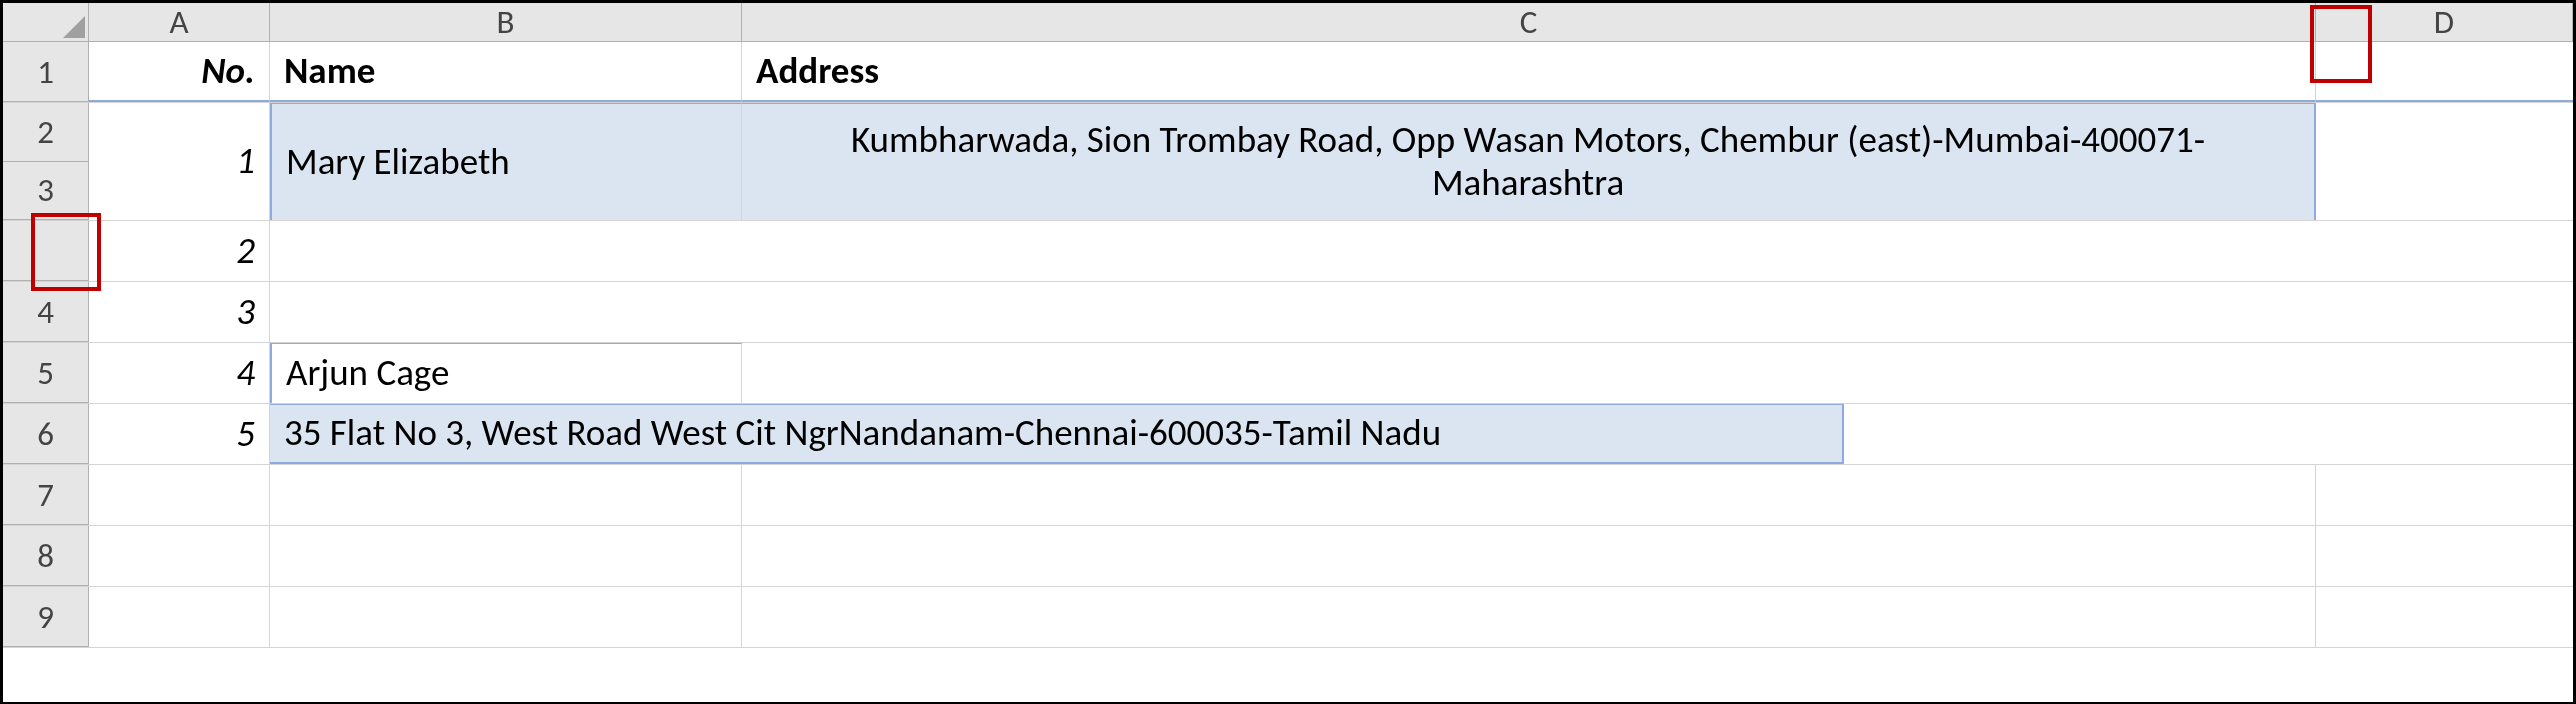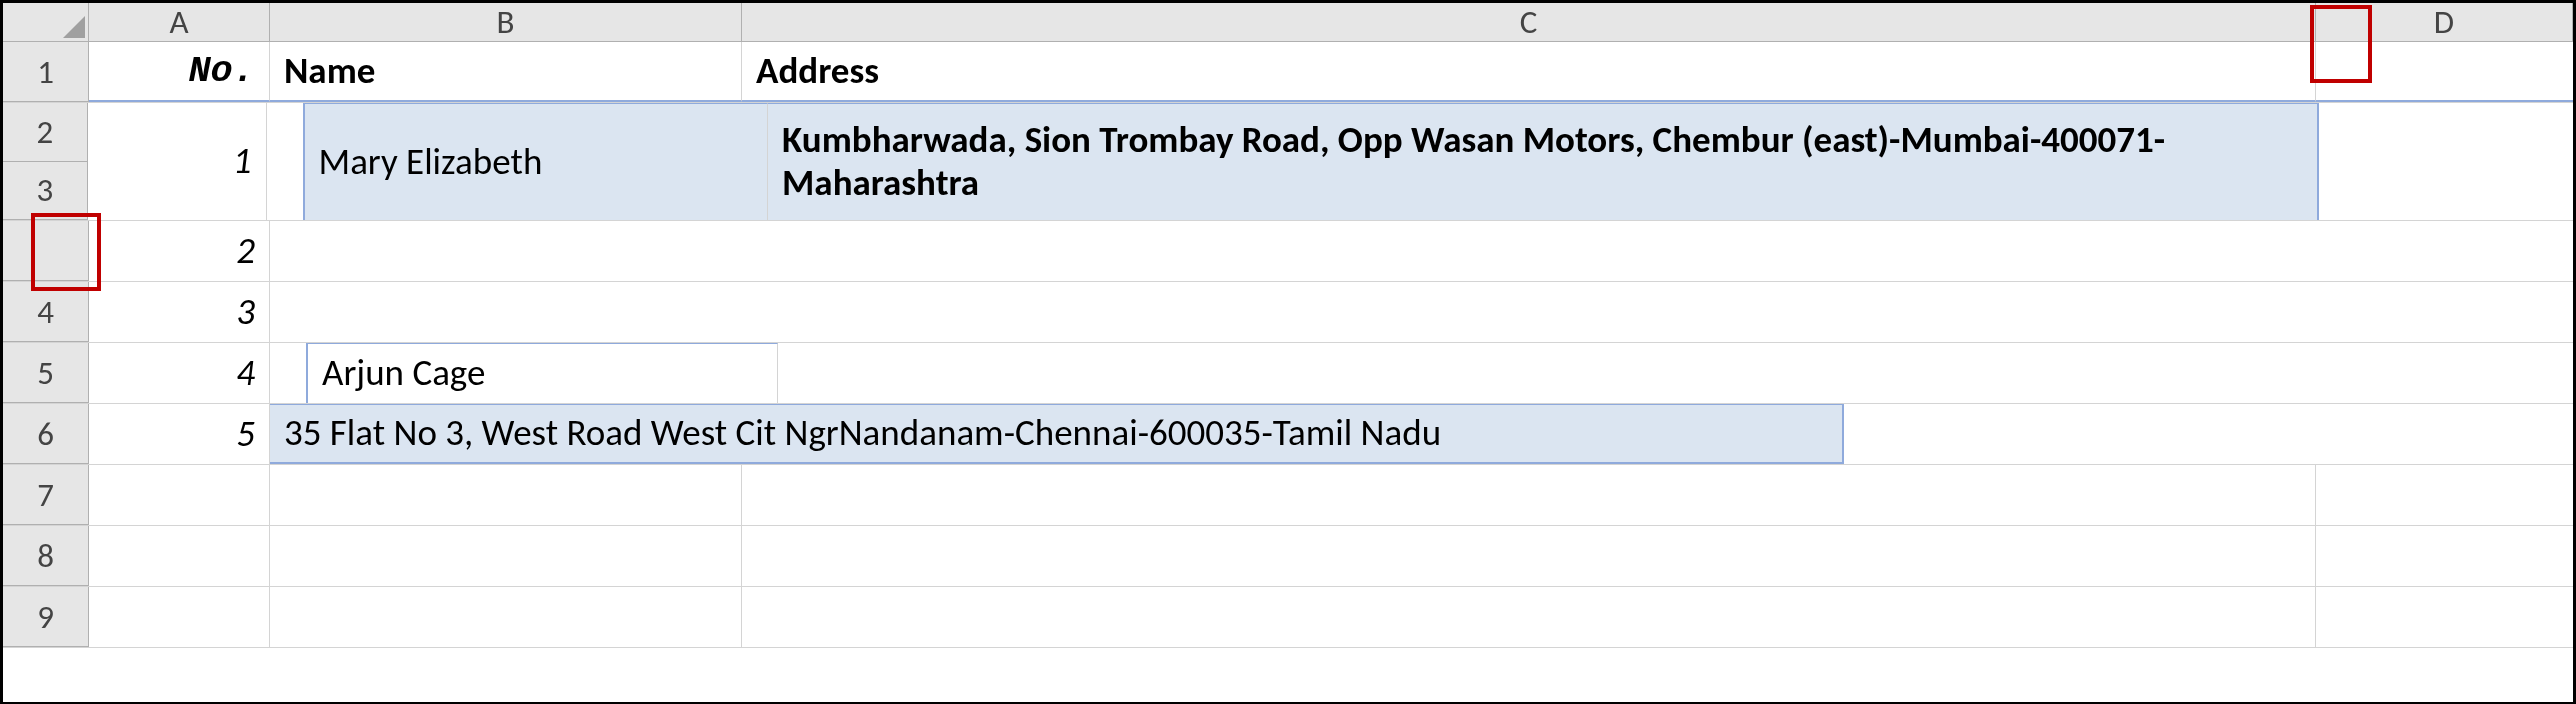--- a/index.html
+++ b/index.html
@@ -71,42 +71,43 @@
   .rowhdr.stack span { flex: 1; display:flex; align-items:center; justify-content:center; width:100%; border-bottom:0.8px solid #b0b0b0;}
   .rowhdr.stack span:last-child { border-bottom:none; }
 
   .cell {
     padding: 0 14px;
     display: flex;
     align-items: center;
     line-height: 1.15;
     color: #000;
     border-right: 0.8px solid #d4d4d4;
+    text-align: center;
   }
   .cell.no-right { border-right: none; }
 
   
   .colA { width: 181px; }
   .colB { width: 472px; }
   .colC { width: 1574px; }
   .colD { width: 257px; }
 
   
-  .hdr-no { font-weight: bold; font-style: italic; text-align: right; justify-content: flex-end; font-family: Liberation Mono, monospace; }
+  .hdr-no { font-weight: bold; font-style: italic; text-align: right; justify-content: flex-end; }
   .hdr    { font-weight: bold; }
 
   
   .num { font-style: italic; text-align: right; justify-content: flex-end; }
 
   
   .band-even .colB.cell,
   .band-even .colC.cell { background: #dbe5f1; }
   .tb-border-top .colB.cell,
   .tb-border-top .colC.cell { border-top: 2.3px solid #8faadc; }
-  .tb-border-left.colB { border-left: 2.3px solid #8faadc; margin-left: 36px; }
+  .tb-border-left.colB { border-left: 2.3px solid #8faadc; }
   .tb-border-right.colC { border-right: 2.3px solid #8faadc !important; }
   .tb-border-bottom .colB.cell,
   .tb-border-bottom .colC.cell { border-bottom: 2.3px solid #8faadc; }
   .tb-row .colB.cell,
   .tb-row .colC.cell { border-top: 0.8px solid #8faadc; }
 
   
   .row1 .cell { border-bottom: 2.3px solid #8faadc; }
 
   
@@ -146,21 +147,21 @@
     <div class="cell colD no-right"></div>
   </div>
 
   <div class="row h2 band-even tb-border-top tb-row">
     <div class="rowhdr stack">
       <span>2</span>
       <span>3</span>
     </div>
     <div class="cell colA num">1</div>
     <div class="cell colB tb-border-left">Mary Elizabeth</div>
-    <div class="cell colC tb-border-right" style="white-space:normal;font-weight:bold;">Kumbharwada, Sion Trombay Road, Opp Wasan Motors, Chembur (east)-Mumbai-400071-Maharashtra</div>
+    <div class="cell colC tb-border-right" style="white-space:normal;">Kumbharwada, Sion Trombay Road, Opp Wasan Motors, Chembur (east)-Mumbai-400071-Maharashtra</div>
     <div class="cell colD no-right"></div>
   </div>
 
   <div class="row hstd tb-row">
     <div class="rowhdr"></div>
     <div class="cell colA num">2</div>
     <div class="cell colD no-right"></div>
   </div>
 
   <div class="row hstd band-even tb-row">

